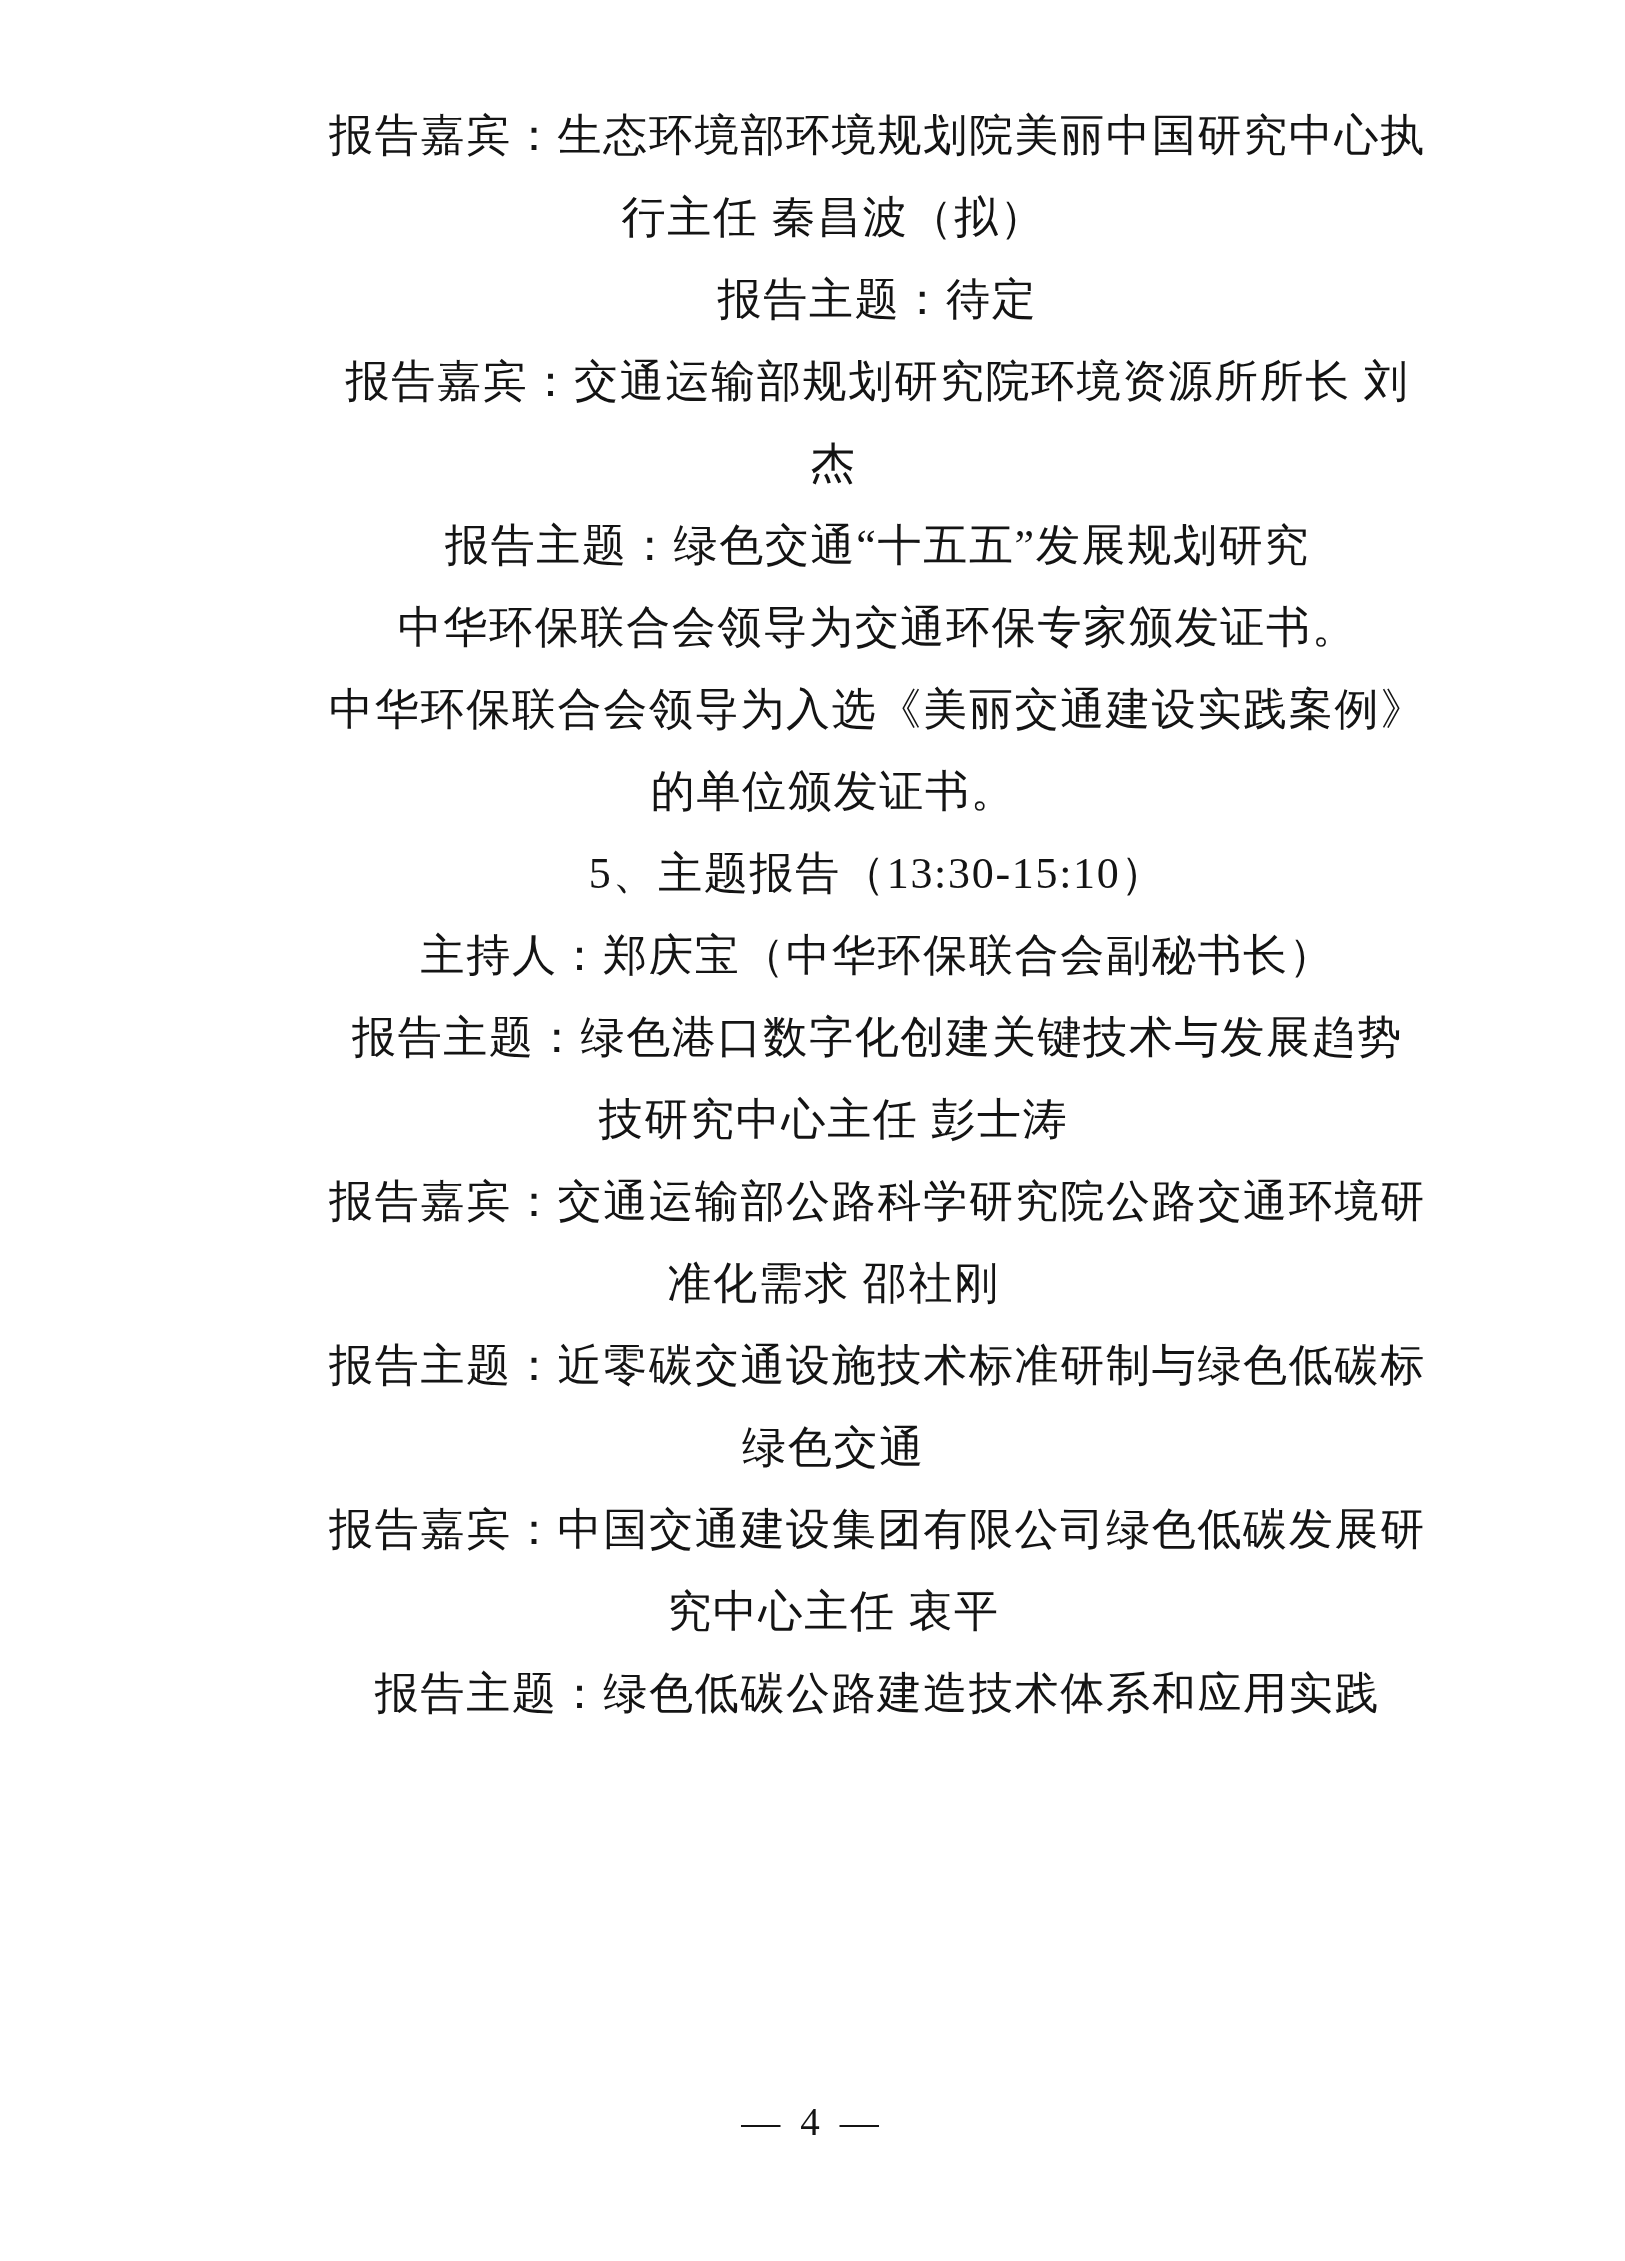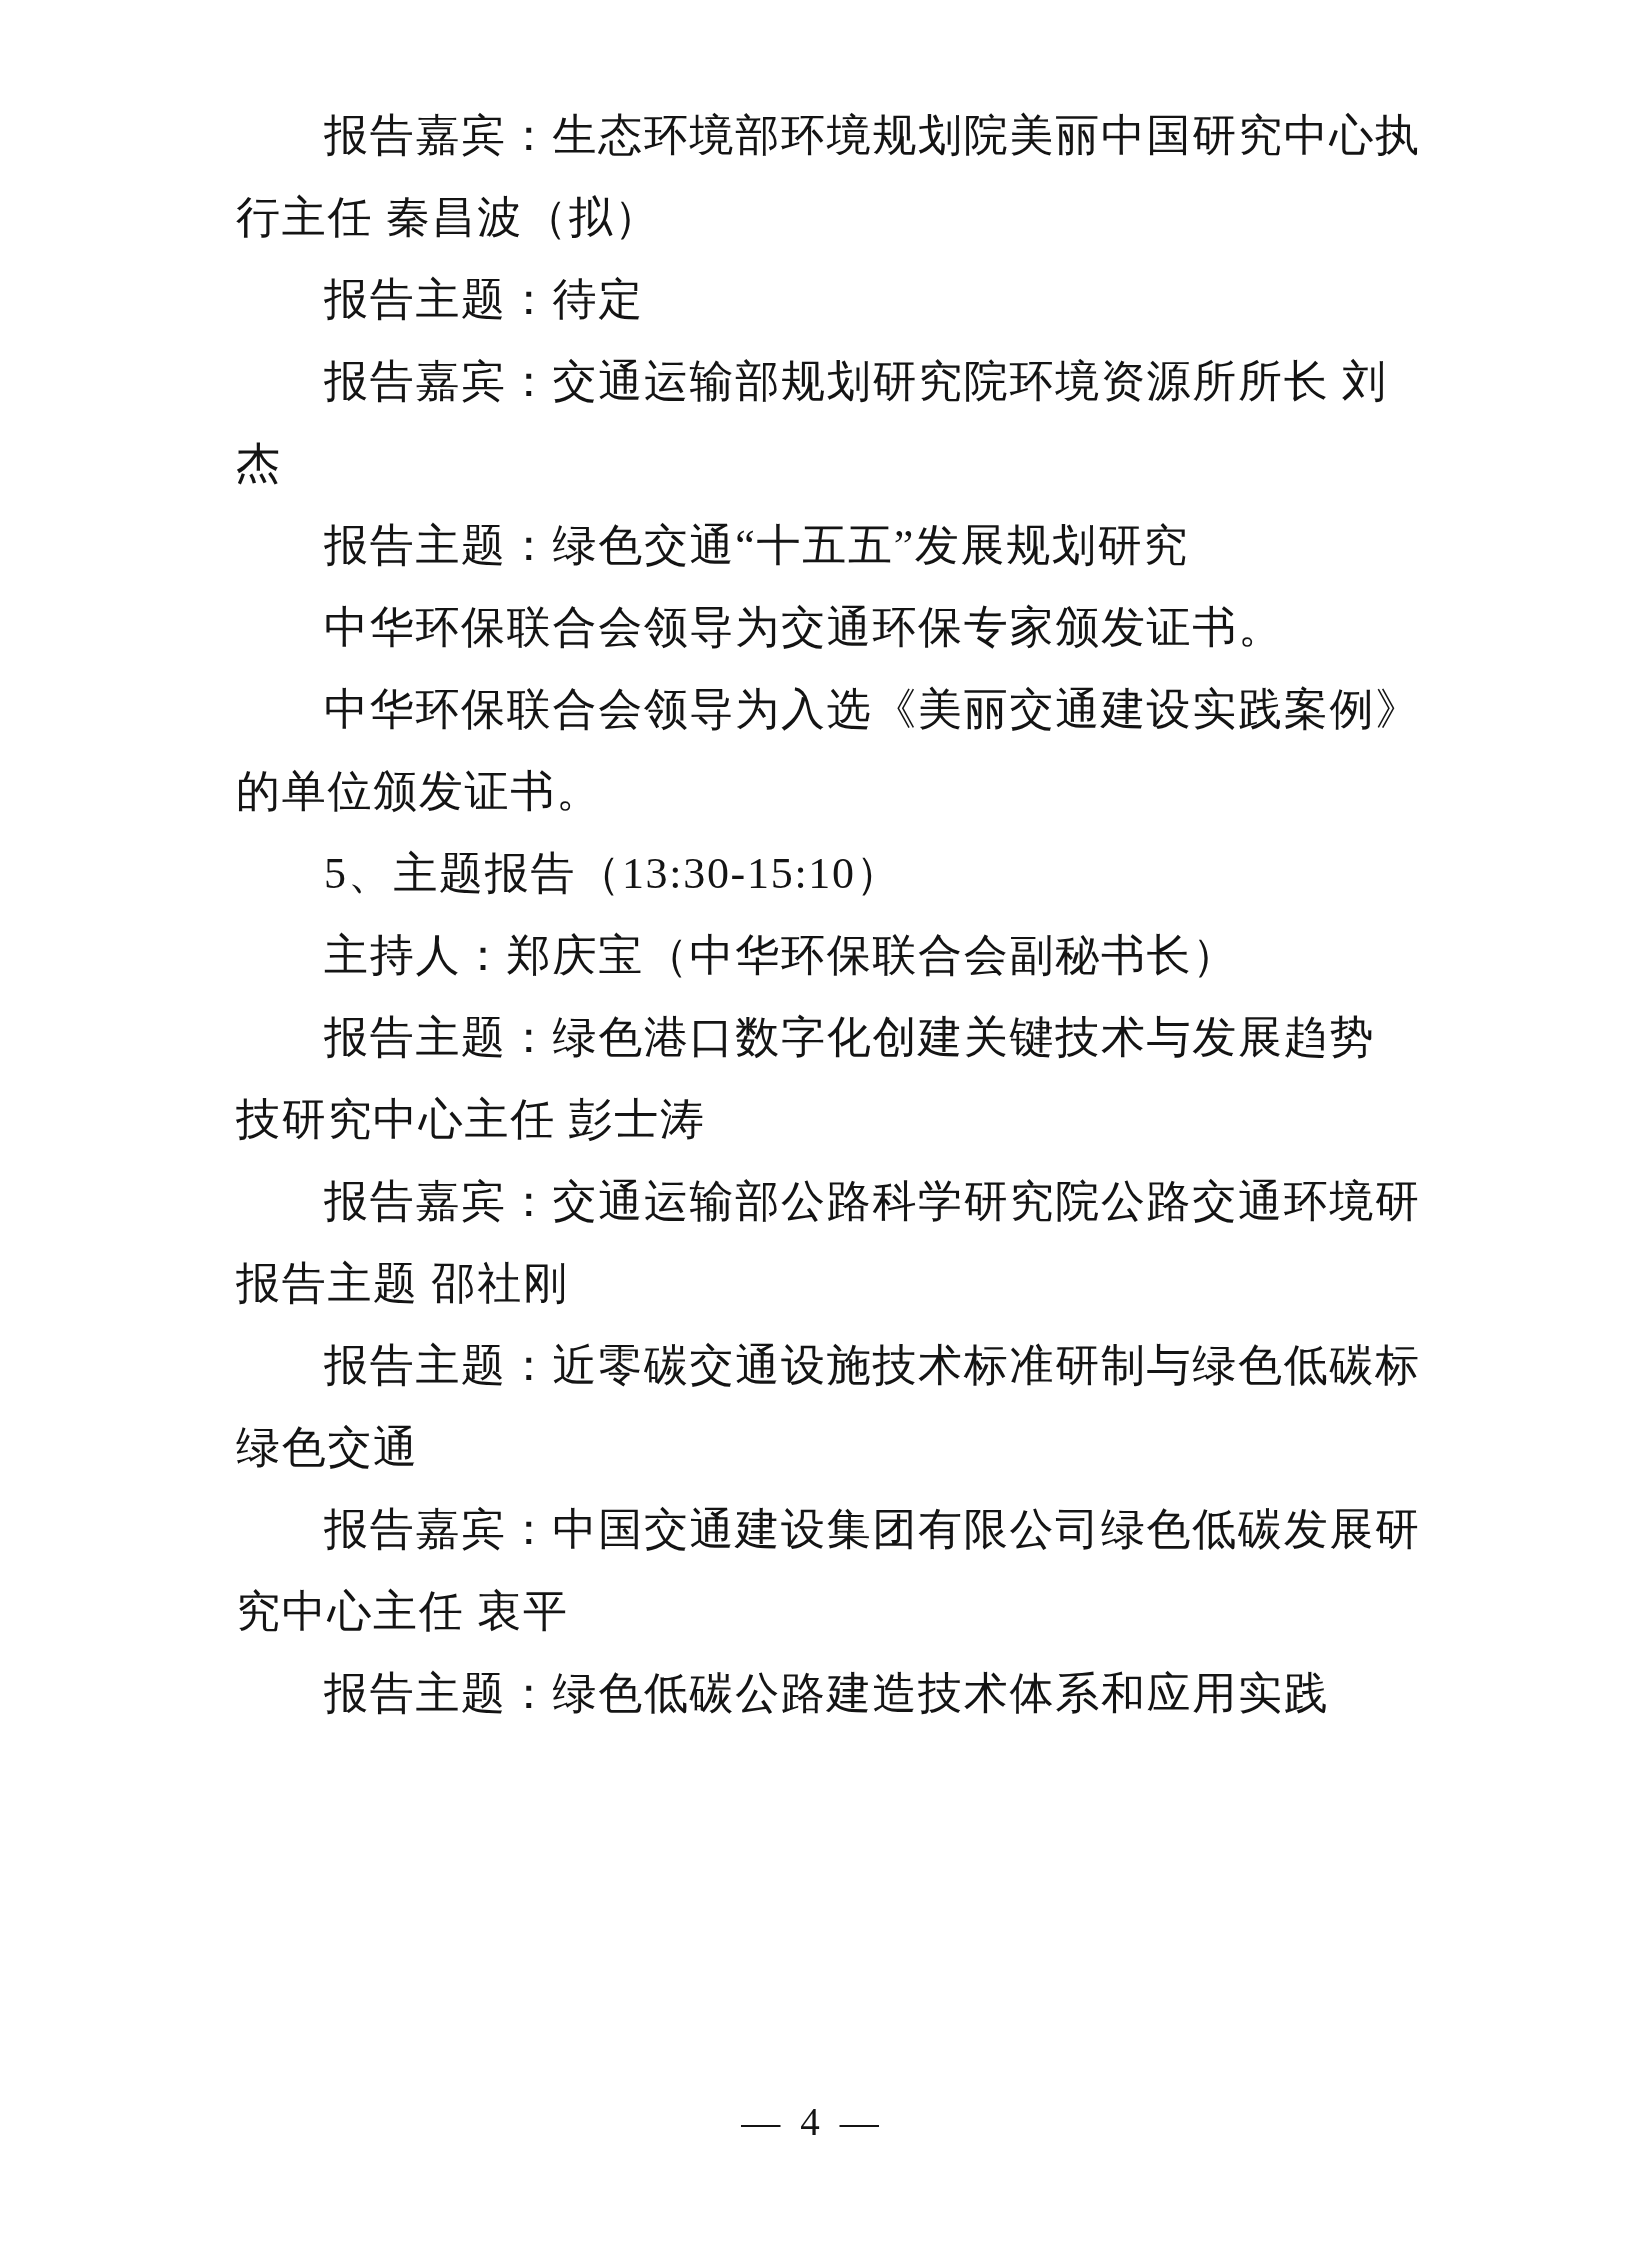--- a/index.html
+++ b/index.html
@@ -18,20 +18,21 @@
   .page {
     position: absolute;
     inset: 0;
     background: #ffffff;
   }
   .content {
     position: absolute;
     left: 236px;
     top: 95px;
     width: 1195px;
+    text-align: center;
   }
   .line {
     height: 82px;
     line-height: 82px;
     font-size: 44px;
     letter-spacing: 1.7px;
     white-space: nowrap;
     font-weight: 500;
   }
   .line.indent {
@@ -61,21 +62,21 @@
       <div class="line">杰</div>
       <div class="line indent">报告主题：绿色交通“十五五”发展规划研究</div>
       <div class="line indent">中华环保联合会领导为交通环保专家颁发证书。</div>
       <div class="line indent">中华环保联合会领导为入选《美丽交通建设实践案例》</div>
       <div class="line">的单位颁发证书。</div>
       <div class="line indent">5、主题报告（13:30-15:10）</div>
       <div class="line indent">主持人：郑庆宝（中华环保联合会副秘书长）</div>
       <div class="line indent">报告主题：绿色港口数字化创建关键技术与发展趋势</div>
       <div class="line">技研究中心主任 彭士涛</div>
       <div class="line indent">报告嘉宾：交通运输部公路科学研究院公路交通环境研</div>
-      <div class="line">报告主题 邵社刚</div>
+      <div class="line">准化需求 邵社刚</div>
       <div class="line indent">报告主题：近零碳交通设施技术标准研制与绿色低碳标</div>
       <div class="line">绿色交通</div>
       <div class="line indent">报告嘉宾：中国交通建设集团有限公司绿色低碳发展研</div>
       <div class="line">究中心主任 衷平</div>
       <div class="line indent">报告主题：绿色低碳公路建造技术体系和应用实践</div>
     </div>
   <div class="footer">
     <span>— 4 —</span>
   </div>
 </div>

